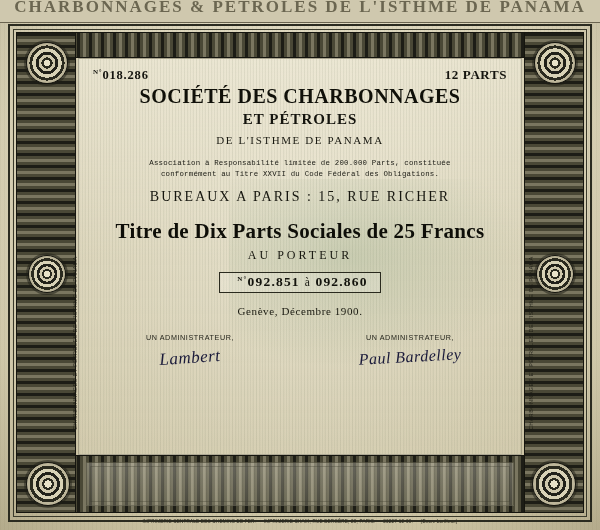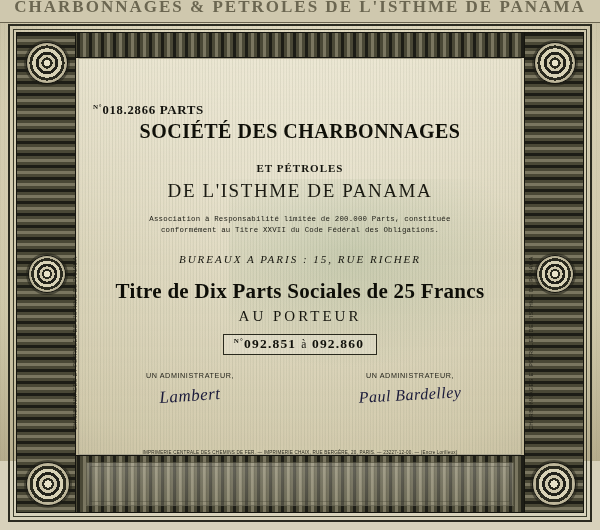--- a/index.html
+++ b/index.html
@@ -4,21 +4,21 @@
 <style>
   html,body{margin:0;padding:0;}
   body{
     width:600px;height:530px;
     background:#d8d2bb;
     font-family:"Liberation Serif", serif;
     overflow:hidden;
   }
   .sheet{
     position:relative;
-    width:600px;height:461px;
+    width:600px;height:530px;
     background:
       linear-gradient(180deg,#e6e0c8 0%, #ded7bd 35%, #d9d2b6 70%, #d4ccae 100%);
   }
   
   .sheet:before{
     content:"";position:absolute;inset:0;
     background:repeating-linear-gradient(90deg,
       rgba(120,120,90,0.07) 0px,
       rgba(120,120,90,0.07) 1px,
       rgba(255,255,255,0) 1px,
@@ -126,64 +126,63 @@
   
   .greenish{
     position:absolute;left:150px;top:120px;width:300px;height:190px;
     background:radial-gradient(ellipse at 40% 40%, rgba(120,150,110,.25), rgba(120,150,110,0) 70%);
     pointer-events:none;z-index:1;
   }
 
   .content{position:relative;z-index:7;text-align:center;color:#191913;}
 
   .row-top{
-    display:flex;justify-content:flex-start;align-items:baseline;
+    display:flex;justify-content:space-between;align-items:baseline;
     padding:8px 14px 0 14px;
-    margin-top:35px;
   }
   .serial{
     font-size:12.5px;letter-spacing:.8px;font-weight:bold;color:#14140f;
   }
   .serial sup{font-size:7px;}
   .parts{
     font-size:13px;font-weight:bold;letter-spacing:.6px;color:#14140f;
   }
 
   .title1{
     font-size:20px;font-weight:bold;letter-spacing:.5px;
     margin-top:2px;color:#101009;
     font-family:"Liberation Serif", serif;
   }
   .title2{
-    font-size:11px;font-weight:bold;letter-spacing:1px;margin-top:19px;color:#14140e;
+    font-size:15px;font-weight:bold;letter-spacing:1px;margin-top:3px;color:#14140e;
   }
   .title3{
-    font-size:19px;letter-spacing:1.6px;margin-top:6px;color:#1a1a12;
+    font-size:11px;letter-spacing:1.6px;margin-top:6px;color:#1a1a12;
   }
   .legal{
     margin:12px auto 0 auto;width:360px;
     font-family:Liberation Mono, monospace;
     font-size:7.4px;line-height:11px;letter-spacing:.2px;color:#21211a;
   }
   .siege{
     margin-top:10px;font-size:12px;letter-spacing:2.2px;color:#16160f;
   }
   .bureaux{
-    margin-top:17px;font-size:11px;letter-spacing:2px;color:#16160f;font-style:italic;
+    margin-top:9px;font-size:14px;letter-spacing:2px;color:#16160f;
   }
   .bigtitle{
     margin-top:14px;font-size:21px;font-weight:bold;letter-spacing:.3px;color:#0e0e08;
   }
   .porteur{
-    margin-top:4px;font-size:15px;letter-spacing:3px;color:#16160f;
+    margin-top:4px;font-size:12px;letter-spacing:3px;color:#16160f;
   }
   .numbox{
     margin:9px auto 0 auto;display:inline-block;
     border:1px solid #2a2a1e;
-    padding:1px 12px 2px 10px;
+    padding:1px 12px 2px 17px;
     background:rgba(255,255,255,.18);
     font-size:13.5px;font-weight:bold;letter-spacing:1.2px;color:#12120c;
   }
   .numbox sup{font-size:7px;}
   .numbox .a{font-weight:normal;font-size:11.5px;letter-spacing:.5px;padding:0 5px;}
   .liberees{
     margin-top:11px;font-size:10.5px;letter-spacing:1.1px;color:#18180f;
     font-family:"Liberation Sans", sans-serif;
   }
   .date{
@@ -256,40 +255,41 @@
   <div class="panel">
     <div class="wave"></div>
     <div class="greenish"></div>
 
     <div class="content">
 
       <div class="row-top">
         <div class="serial">
           <sup>N°</sup><span>018.286</span>
         </div>
-        <div class="parts">6 PARTS</div>
+        <div class="parts">12 PARTS</div>
       </div>
 
       <div class="title1">SOCIÉTÉ DES CHARBONNAGES</div>
       <div class="title2">ET PÉTROLES</div>
       <div class="title3">DE L'ISTHME DE PANAMA</div>
 
       <div class="legal">Association à Responsabilité limitée de 200.000 Parts, constituée conformément au Titre XXVII du Code Fédéral des Obligations.</div>
 
       <div class="bureaux">BUREAUX A PARIS : 15, RUE RICHER</div>
 
       <div class="bigtitle">Titre de Dix Parts Sociales de 25 Francs</div>
       <div class="porteur">AU PORTEUR</div>
 
       <div>
         <div class="numbox">
           <sup>N°</sup><span>092.851</span><span class="a">à</span><span>092.860</span>
         </div>
       </div>
 
+      <div class="date">Genève, Décembre 1900.</div>
 
       <div class="signrow">
         <div class="sigcol">
           <div>UN ADMINISTRATEUR,</div>
           <div class="sig">Lambert</div>
         </div>
         <div class="sigcol">
           <div>UN ADMINISTRATEUR,</div>
           <div class="sig right">Paul Bardelley</div>
         </div>

